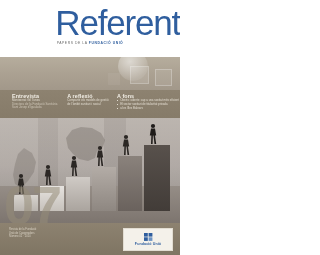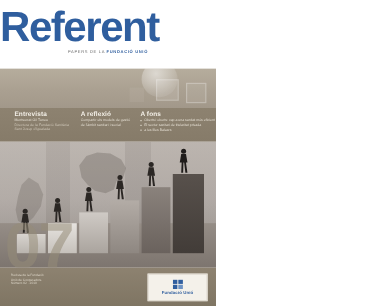--- a/index.html
+++ b/index.html
@@ -25,24 +25,24 @@
     left: 0; top: 0;
     width: 180px;
     height: 57px;
     background: #ffffff;
     z-index: 5;
   }
   .masthead-title {
     position: absolute;
     left: 0; right: 0;
     top: 5px;
-    text-align: left;
+    text-align: right;
     font-size: 35px;
     line-height: 35px;
-    font-weight: bold;
+    font-weight: normal;
     letter-spacing: -1.2px;
     color: #2f5e9e;
     font-family: "Liberation Sans", sans-serif;
   }
   .masthead-sub {
     position: absolute;
     left: 0; right: 0;
     top: 41px;
     text-align: center;
     font-size: 3.4px;

